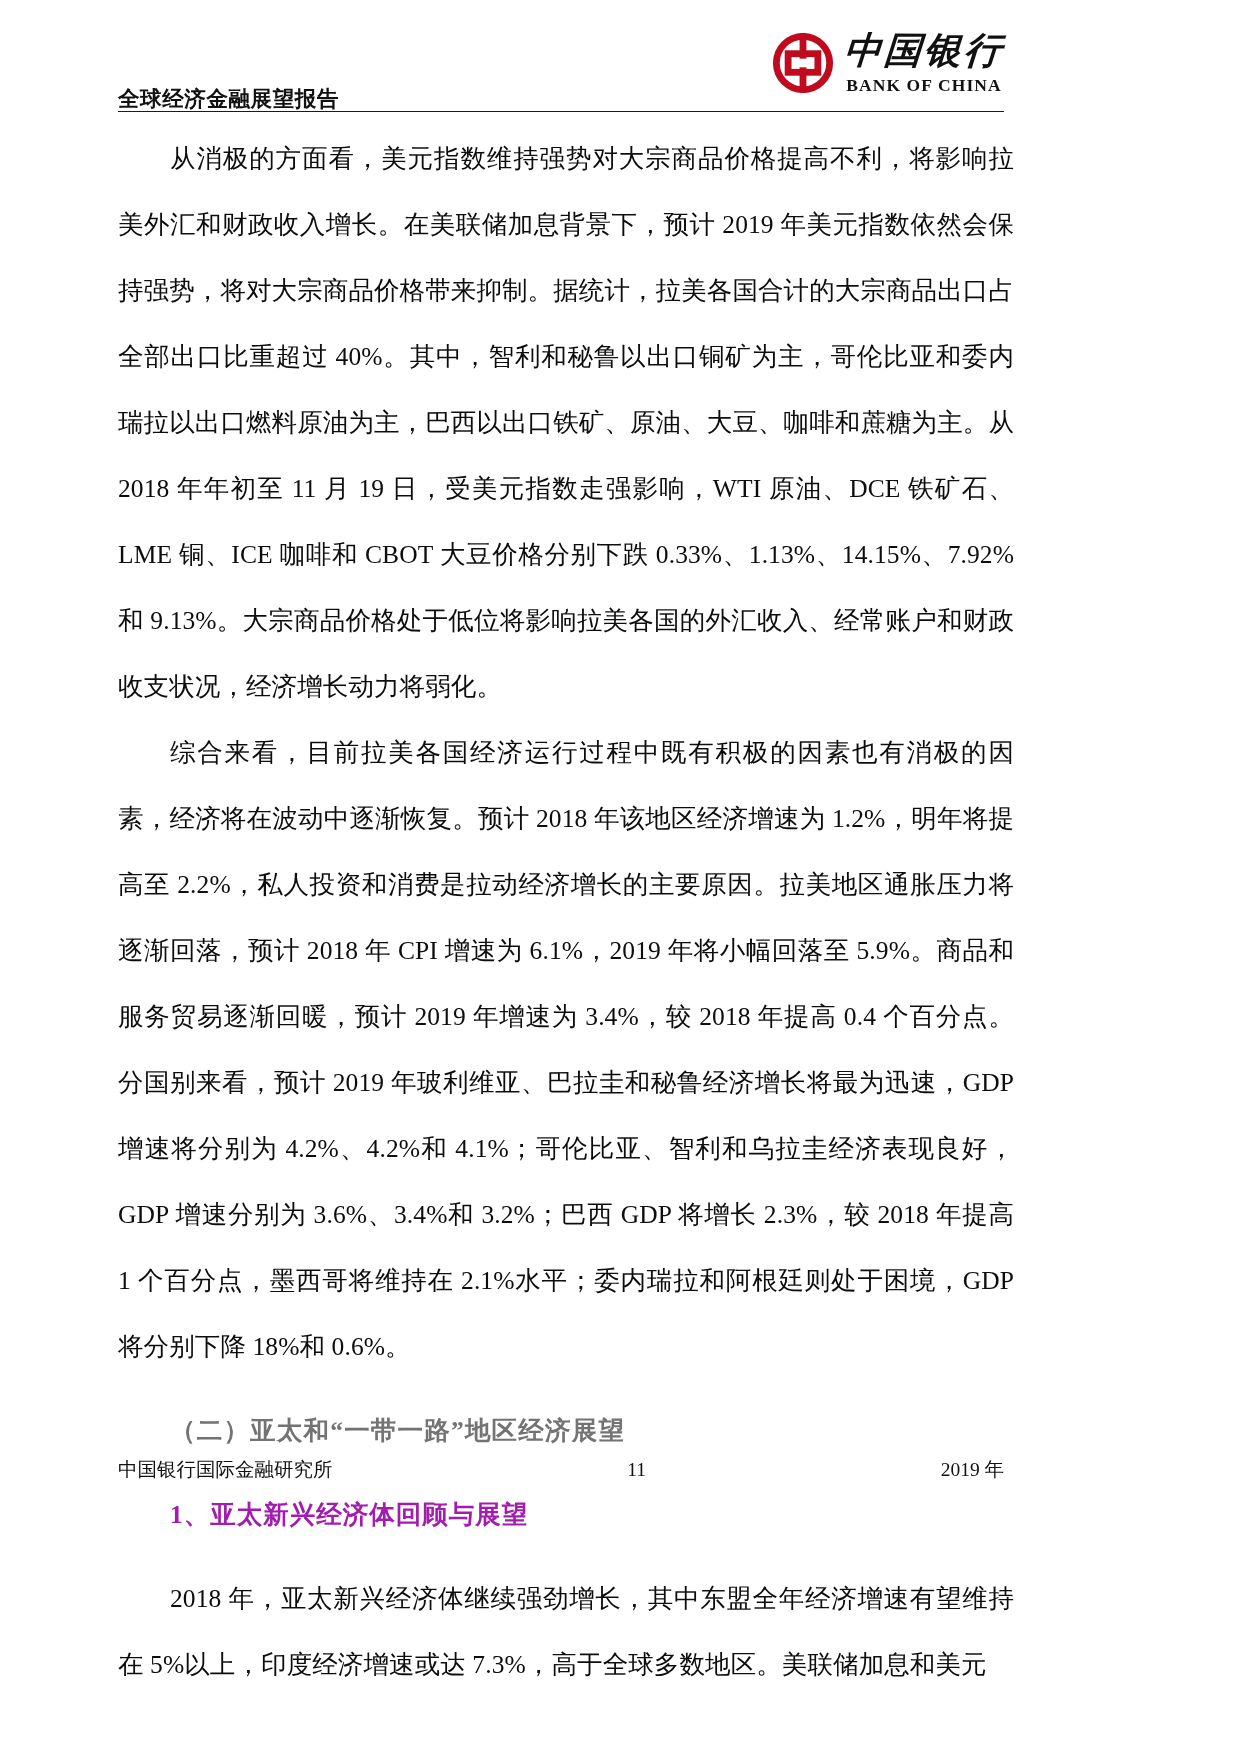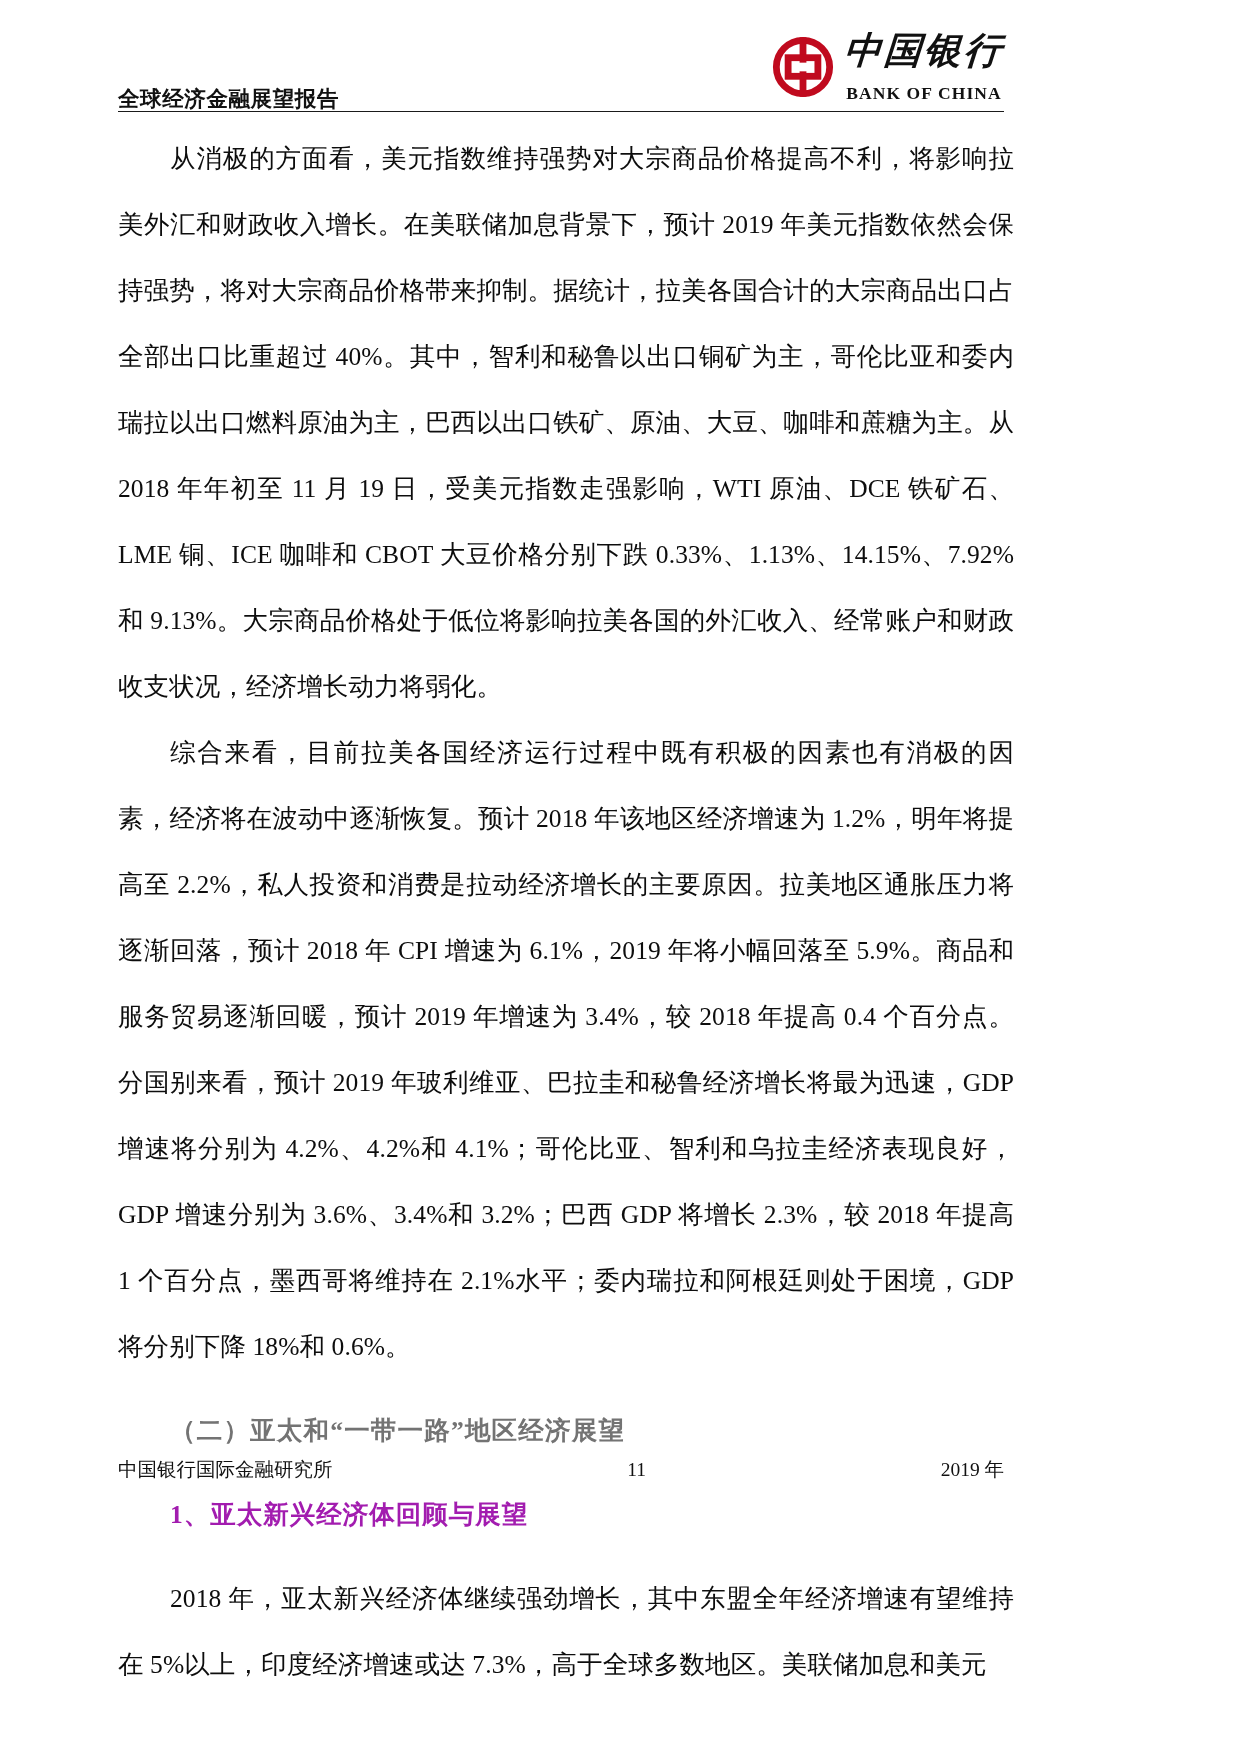--- a/index.html
+++ b/index.html
@@ -70,21 +70,21 @@
     font-family: "Liberation Serif", "DejaVu Serif", serif;
     font-size: 37px;
     font-weight: 700;
     letter-spacing: 3px;
     color: #111111;
     font-style: italic;
     transform: skewX(-4deg);
     white-space: nowrap;
   }
   .boc-en {
-    margin-top: 16px;
+    margin-top: 8px;
     font-family: "Liberation Serif", "DejaVu Serif", serif;
     font-size: 17.5px;
     font-weight: 700;
     letter-spacing: 1.1px;
     color: #111111;
     white-space: nowrap;
   }
 
   
   .content {

